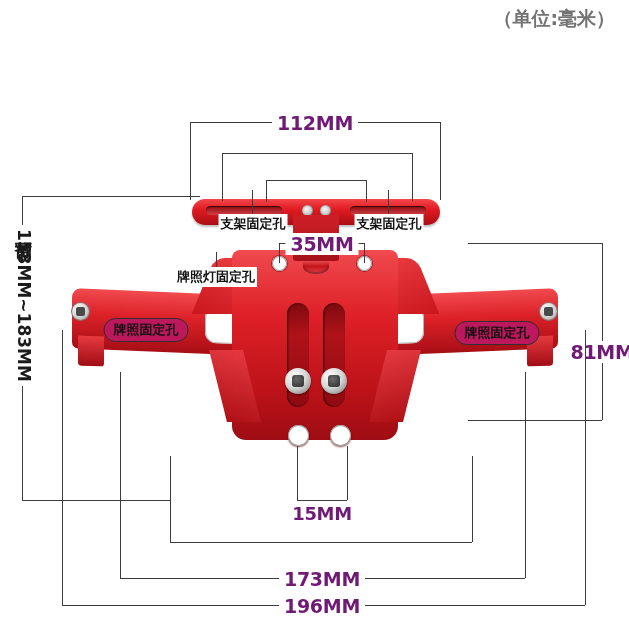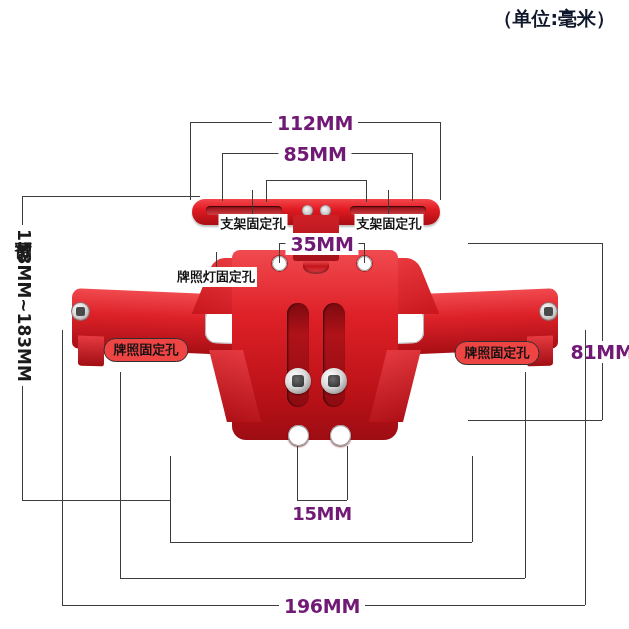--- a/index.html
+++ b/index.html
@@ -1,21 +1,21 @@
 <!DOCTYPE html>
 <html><head>
 <meta charset="utf-8">
 <style>
   html,body{margin:0;padding:0;background:#ffffff;}
   body{width:629px;height:629px;overflow:hidden;font-family:"DejaVu Sans","Liberation Sans",sans-serif;}
   #stage{position:relative;width:629px;height:629px;background:#fff;}
 
   .unit-note{
     position:absolute;right:14px;top:6px;
-    color:#0f172a;font-size:19px;font-weight:bold;
+    color:#737373;font-size:19px;font-weight:bold;
     letter-spacing:0px;white-space:nowrap;
   }
 
   .dimtext{
     position:absolute;background:#fff;
     font-size:19px;color:#701a75;font-weight:bold;
     padding:0 5px;white-space:nowrap;
     transform:translate(-50%,-50%);
     letter-spacing:-0.3px;
   }
@@ -149,24 +149,23 @@
   }
   .bottomhole{
     position:absolute;top:425px;width:21px;height:21px;border-radius:50%;
     background:#ffffff;box-shadow:inset 0 0 0 1px #9a9a9a, 0 1px 2px rgba(90,5,10,.8);
   }
 
   
   .pill{
     position:absolute;
     font-size:13px;font-weight:bold;color:#111;
-    background:#ef4444;border:1.2px solid #2f2f2f;border-radius:12px;
+    background:#be185d;border:1.2px solid #2f2f2f;border-radius:12px;
     padding:2px 9px;white-space:nowrap;
     transform:translate(-50%,-50%);
-    margin-top:20px;
   }
   .plainlabel{
     position:absolute;font-size:13px;font-weight:bold;color:#111;
     background:#fff;white-space:nowrap;transform:translate(-50%,-50%);
     padding:1px 2px;
   }
   .leader{position:absolute;width:0;border-left:1.2px solid #3c3c3c;}
 </style>
 </head>
 <body>
@@ -216,21 +215,20 @@
   </div>
 
   <div class="hline" style="left:190px;top:122px;width:250px;"></div>
   <div class="vline" style="left:190px;top:122px;height:78px;"></div>
   <div class="vline" style="left:440px;top:122px;height:78px;"></div>
   <div class="dimtext" style="left:315px;top:123px;">112MM</div>
 
   <div class="hline" style="left:222px;top:153px;width:190px;"></div>
   <div class="vline" style="left:222px;top:153px;height:48px;"></div>
   <div class="vline" style="left:412px;top:153px;height:48px;"></div>
-  <div class="dimtext" style="left:315px;top:154px;">85MM</div>
 
   <div class="hline" style="left:266px;top:180px;width:100px;"></div>
   <div class="vline" style="left:266px;top:180px;height:22px;"></div>
   <div class="vline" style="left:366px;top:180px;height:22px;"></div>
 
   <div class="hline" style="left:279px;top:243px;width:85px;"></div>
   <div class="vline" style="left:279px;top:243px;height:20px;"></div>
   <div class="vline" style="left:364px;top:243px;height:20px;"></div>
   <div class="dimtext" style="left:322px;top:244px;">35MM</div>
 
@@ -249,20 +247,21 @@
   <div class="hline" style="left:297px;top:500px;width:50px;"></div>
   <div class="dimtext small" style="left:322px;top:513px;">15MM</div>
 
   <div class="vline" style="left:170px;top:456px;height:86px;"></div>
   <div class="vline" style="left:472px;top:456px;height:86px;"></div>
   <div class="hline" style="left:170px;top:542px;width:302px;"></div>
 
   <div class="vline" style="left:120px;top:372px;height:206px;"></div>
   <div class="vline" style="left:525px;top:372px;height:206px;"></div>
   <div class="hline" style="left:120px;top:578px;width:405px;"></div>
+  <div class="dimtext" style="left:322px;top:579px;">173MM</div>
 
   <div class="vline" style="left:62px;top:330px;height:275px;"></div>
   <div class="vline" style="left:585px;top:330px;height:275px;"></div>
   <div class="hline" style="left:62px;top:605px;width:523px;"></div>
   <div class="dimtext" style="left:322px;top:606px;text-align:center;">196MM</div>
 
   <div class="leader" style="left:252px;top:190px;height:24px;"></div>
   <div class="plainlabel" style="left:253px;top:224px;">支架固定孔</div>
 
   <div class="leader" style="left:388px;top:190px;height:24px;"></div>

